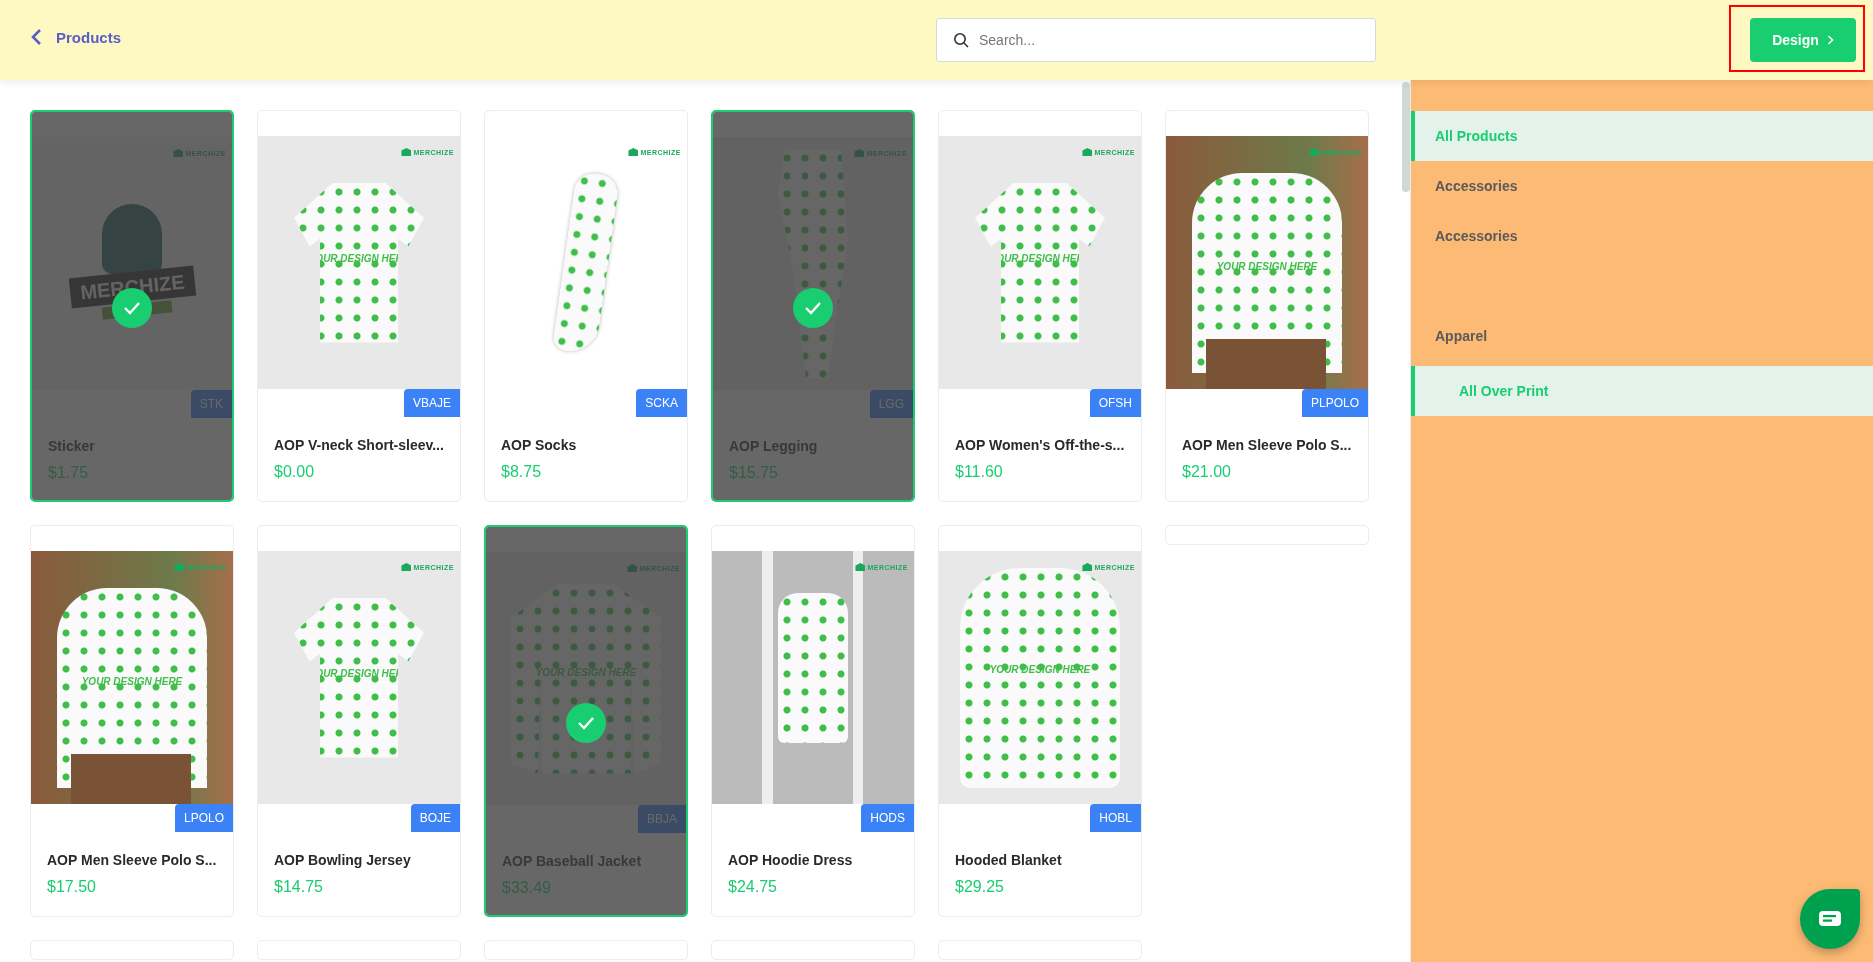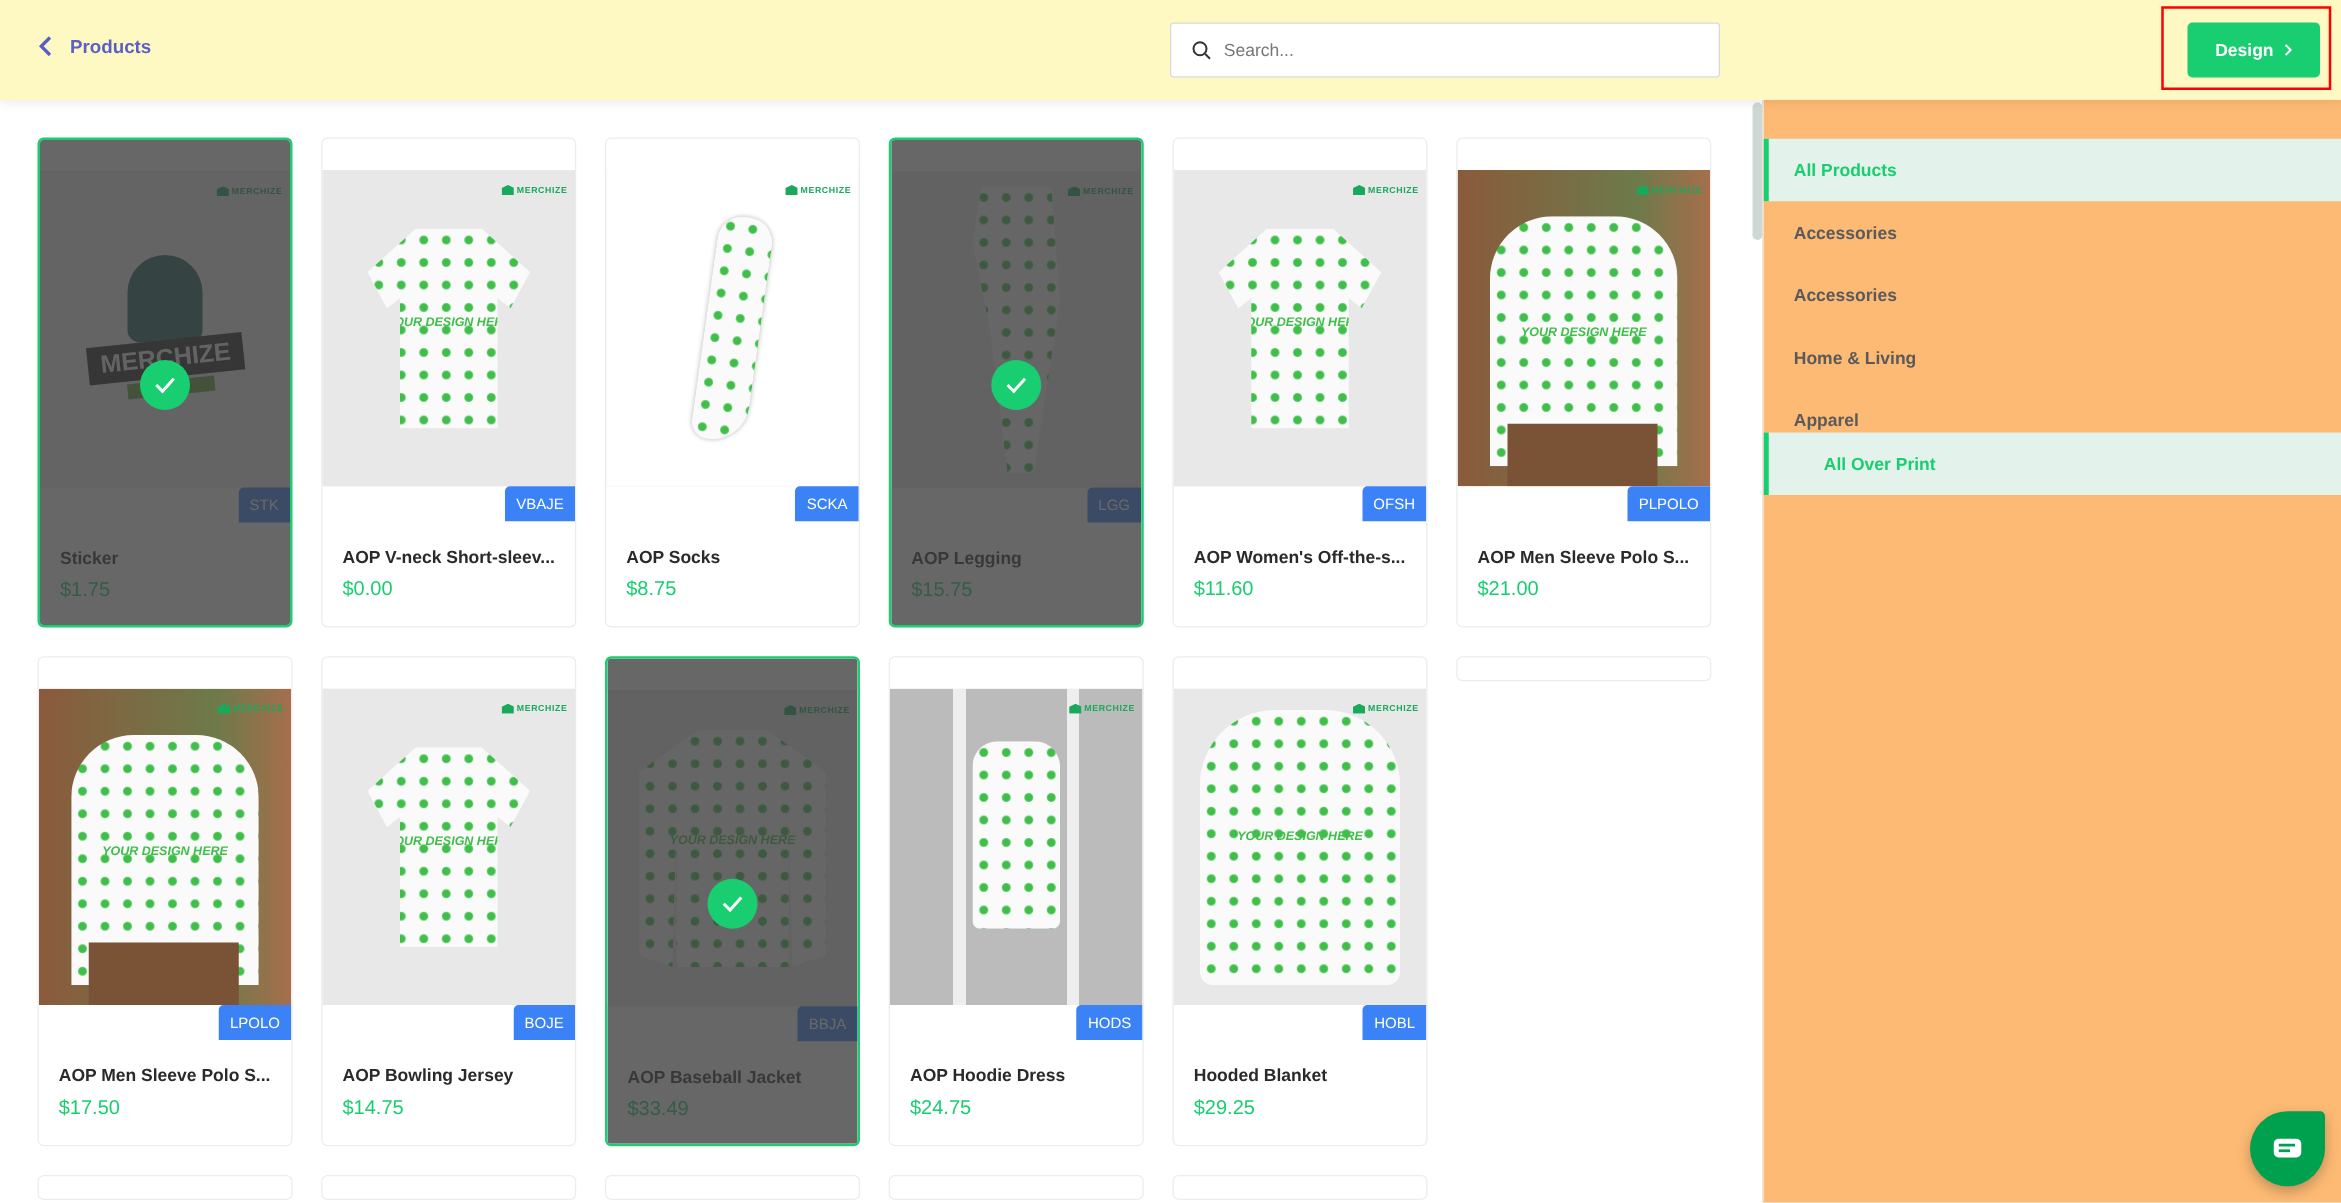--- a/index.html
+++ b/index.html
@@ -273,23 +273,22 @@
       <div class="card partial"></div>
       <div class="card partial"></div>
     </div>
 </div>
 <div class="scrollbar"></div>
 
 <div class="sidebar" id="sidebar">
     <div class="cat active" style="top: 31px;">All Products</div>
     <div class="cat" style="top: 81px;">Accessories</div>
     <div class="cat" style="top: 131px;">Accessories</div>
-    <div class="cat" style="top: 181px;">Home &amp; Living</div>
     <div class="cat" style="top: 231px;">Apparel</div>
-    <div class="cat active" style="top: 266px; padding-left: 44px;">All Over Print</div>
+    <div class="cat active" style="top: 286px; padding-left: 44px;">All Over Print</div>
   </div>
 
 <div class="chat">
   <svg width="24" height="18" viewBox="0 0 24 18">
       <rect x="1" y="1" width="22" height="15" rx="4" fill="#fff"></rect>
       <rect x="5" y="5" width="13" height="2.2" fill="#00a14e"></rect>
       <rect x="5" y="9.5" width="9" height="2.2" fill="#00a14e"></rect>
     </svg>
 </div>
 

